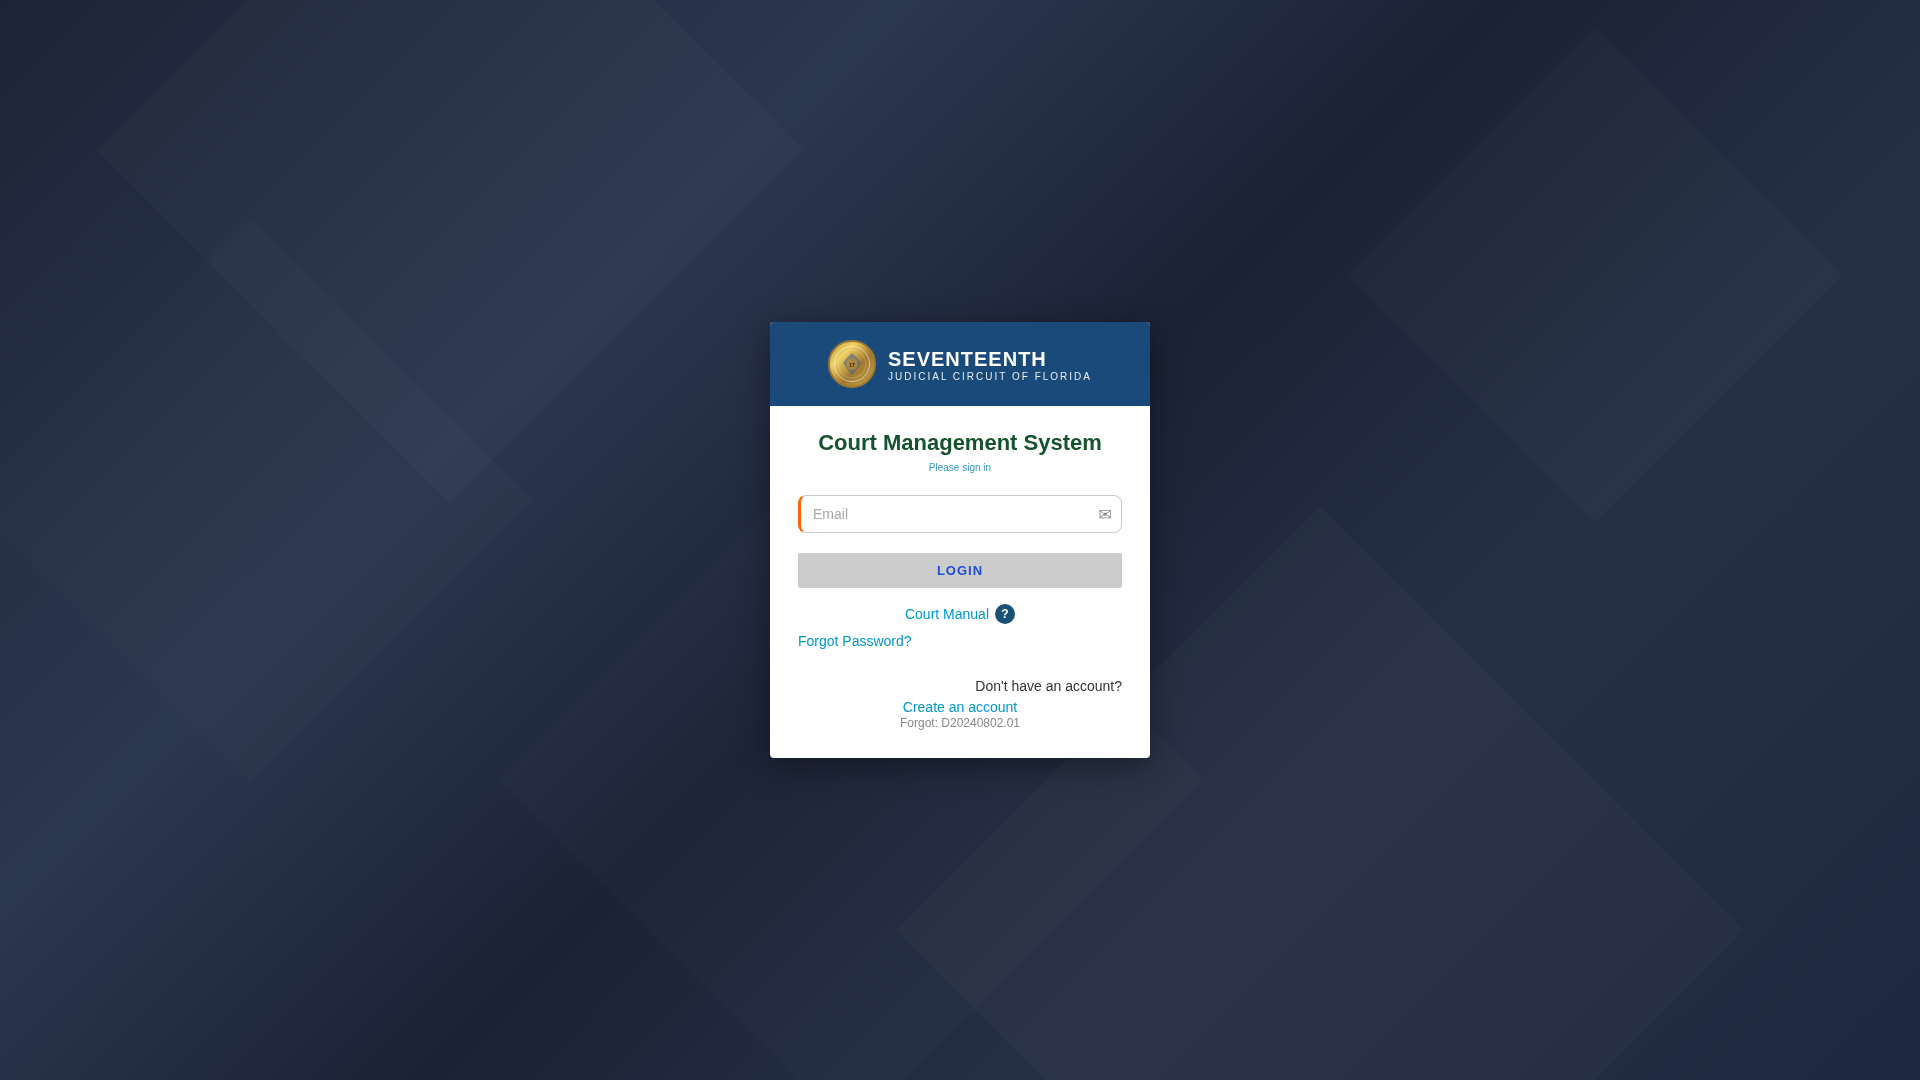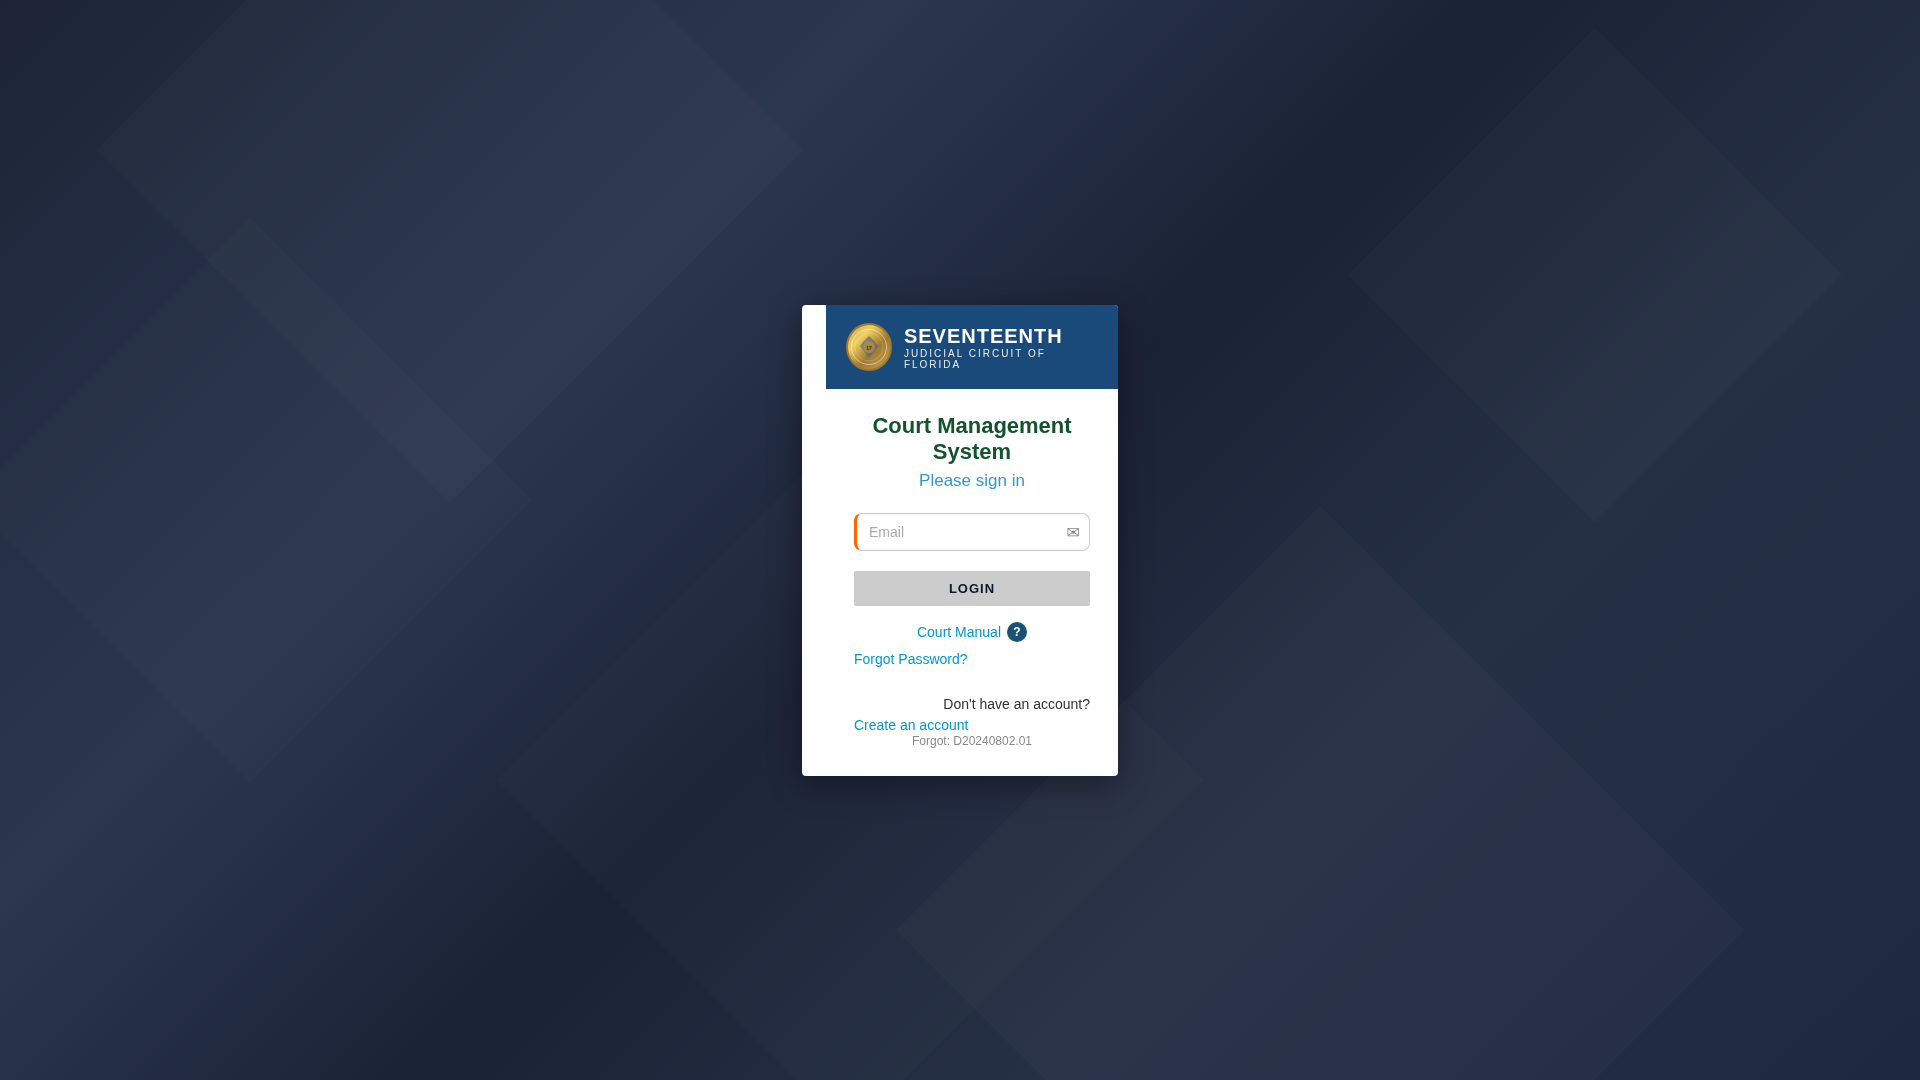--- a/index.html
+++ b/index.html
@@ -87,26 +87,25 @@
       bottom: 50px;
       left: 600px;
       transform: rotate(45deg);
       background: rgba(255,255,255,0.015);
     }
 
     
     .login-card {
       position: relative;
       z-index: 10;
-      width: 316px;
+      width: 380px;
       background: #ffffff;
       border-radius: 4px;
       overflow: hidden;
       box-shadow: 0 8px 32px rgba(0,0,0,0.4);
-      padding-left: 24px;
     }
 
     .card-header {
       background: #1a4a7a;
       padding: 18px 20px;
       display: flex;
       align-items: center;
       justify-content: center;
       gap: 12px;
     }
@@ -137,21 +136,21 @@
     .system-title {
       text-align: center;
       font-size: 22px;
       font-weight: bold;
       color: #14532d;
       margin-bottom: 6px;
     }
 
     .please-sign-in {
       text-align: center;
-      font-size: 17px;
+      font-size: 10px;
       color: #3399cc;
       margin-bottom: 22px;
     }
 
     .form-field {
       position: relative;
       margin-bottom: 14px;
     }
 
     .form-field input {
@@ -176,21 +175,21 @@
       top: 50%;
       transform: translateY(-50%);
       color: #888;
       font-size: 16px;
     }
 
     .login-btn {
       width: 100%;
       padding: 10px;
       background: #cccccc;
-      color: #0f172a;
+      color: #1d4ed8;
       border: none;
       border-radius: 2px;
       font-size: 13px;
       font-weight: bold;
       letter-spacing: 1px;
       cursor: pointer;
       margin-top: 6px;
       margin-bottom: 16px;
     }
 
@@ -233,20 +232,21 @@
     }
 
     .no-account {
       text-align: right;
       font-size: 14px;
       color: #333;
       margin-bottom: 4px;
     }
 
     .create-account {
+      text-align: center;
     }
 
     .create-account a {
       color: #0099cc;
       text-decoration: none;
       font-size: 14px;
     }
 
     .version-text {
       text-align: center;

